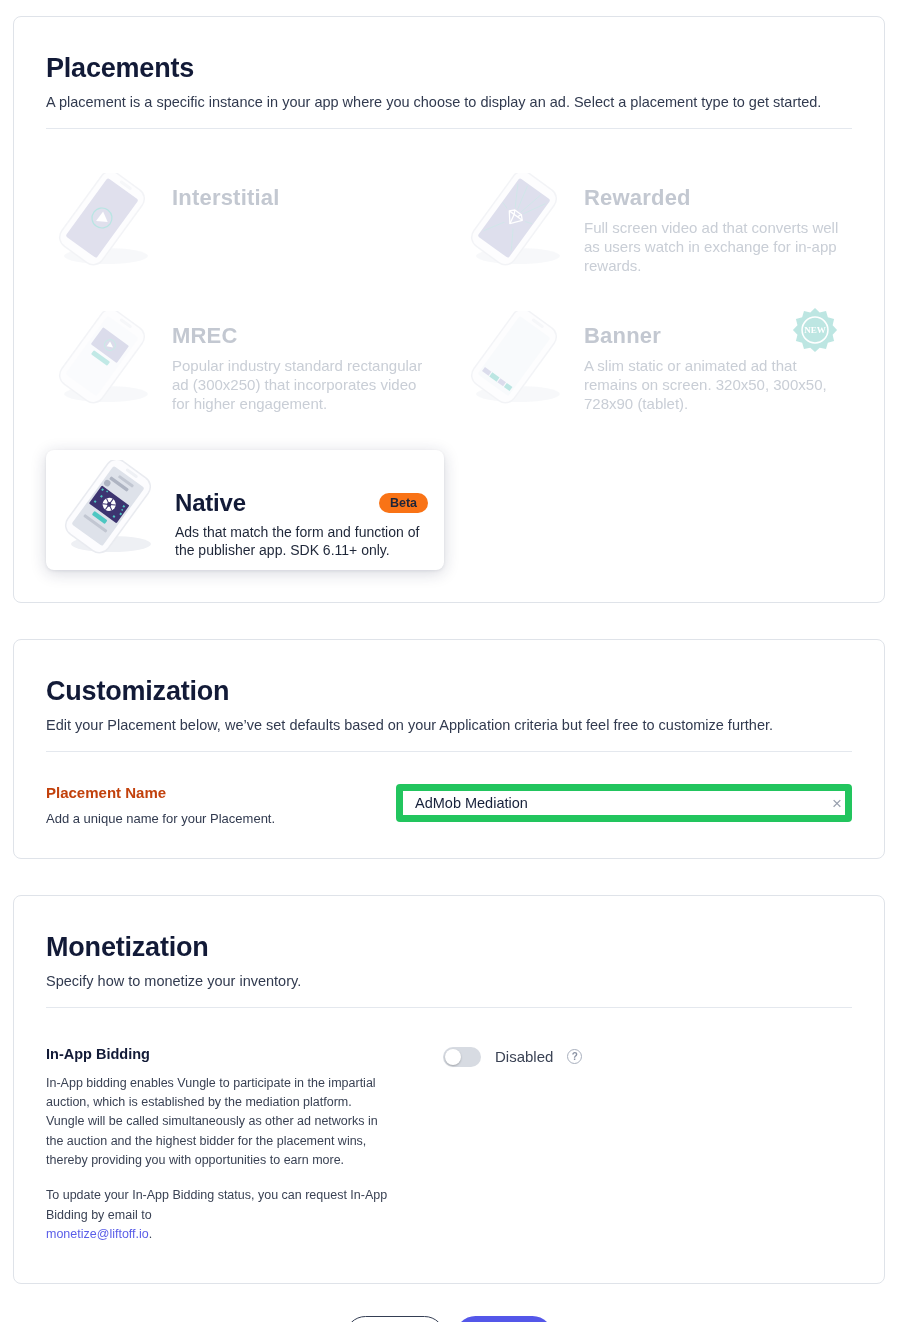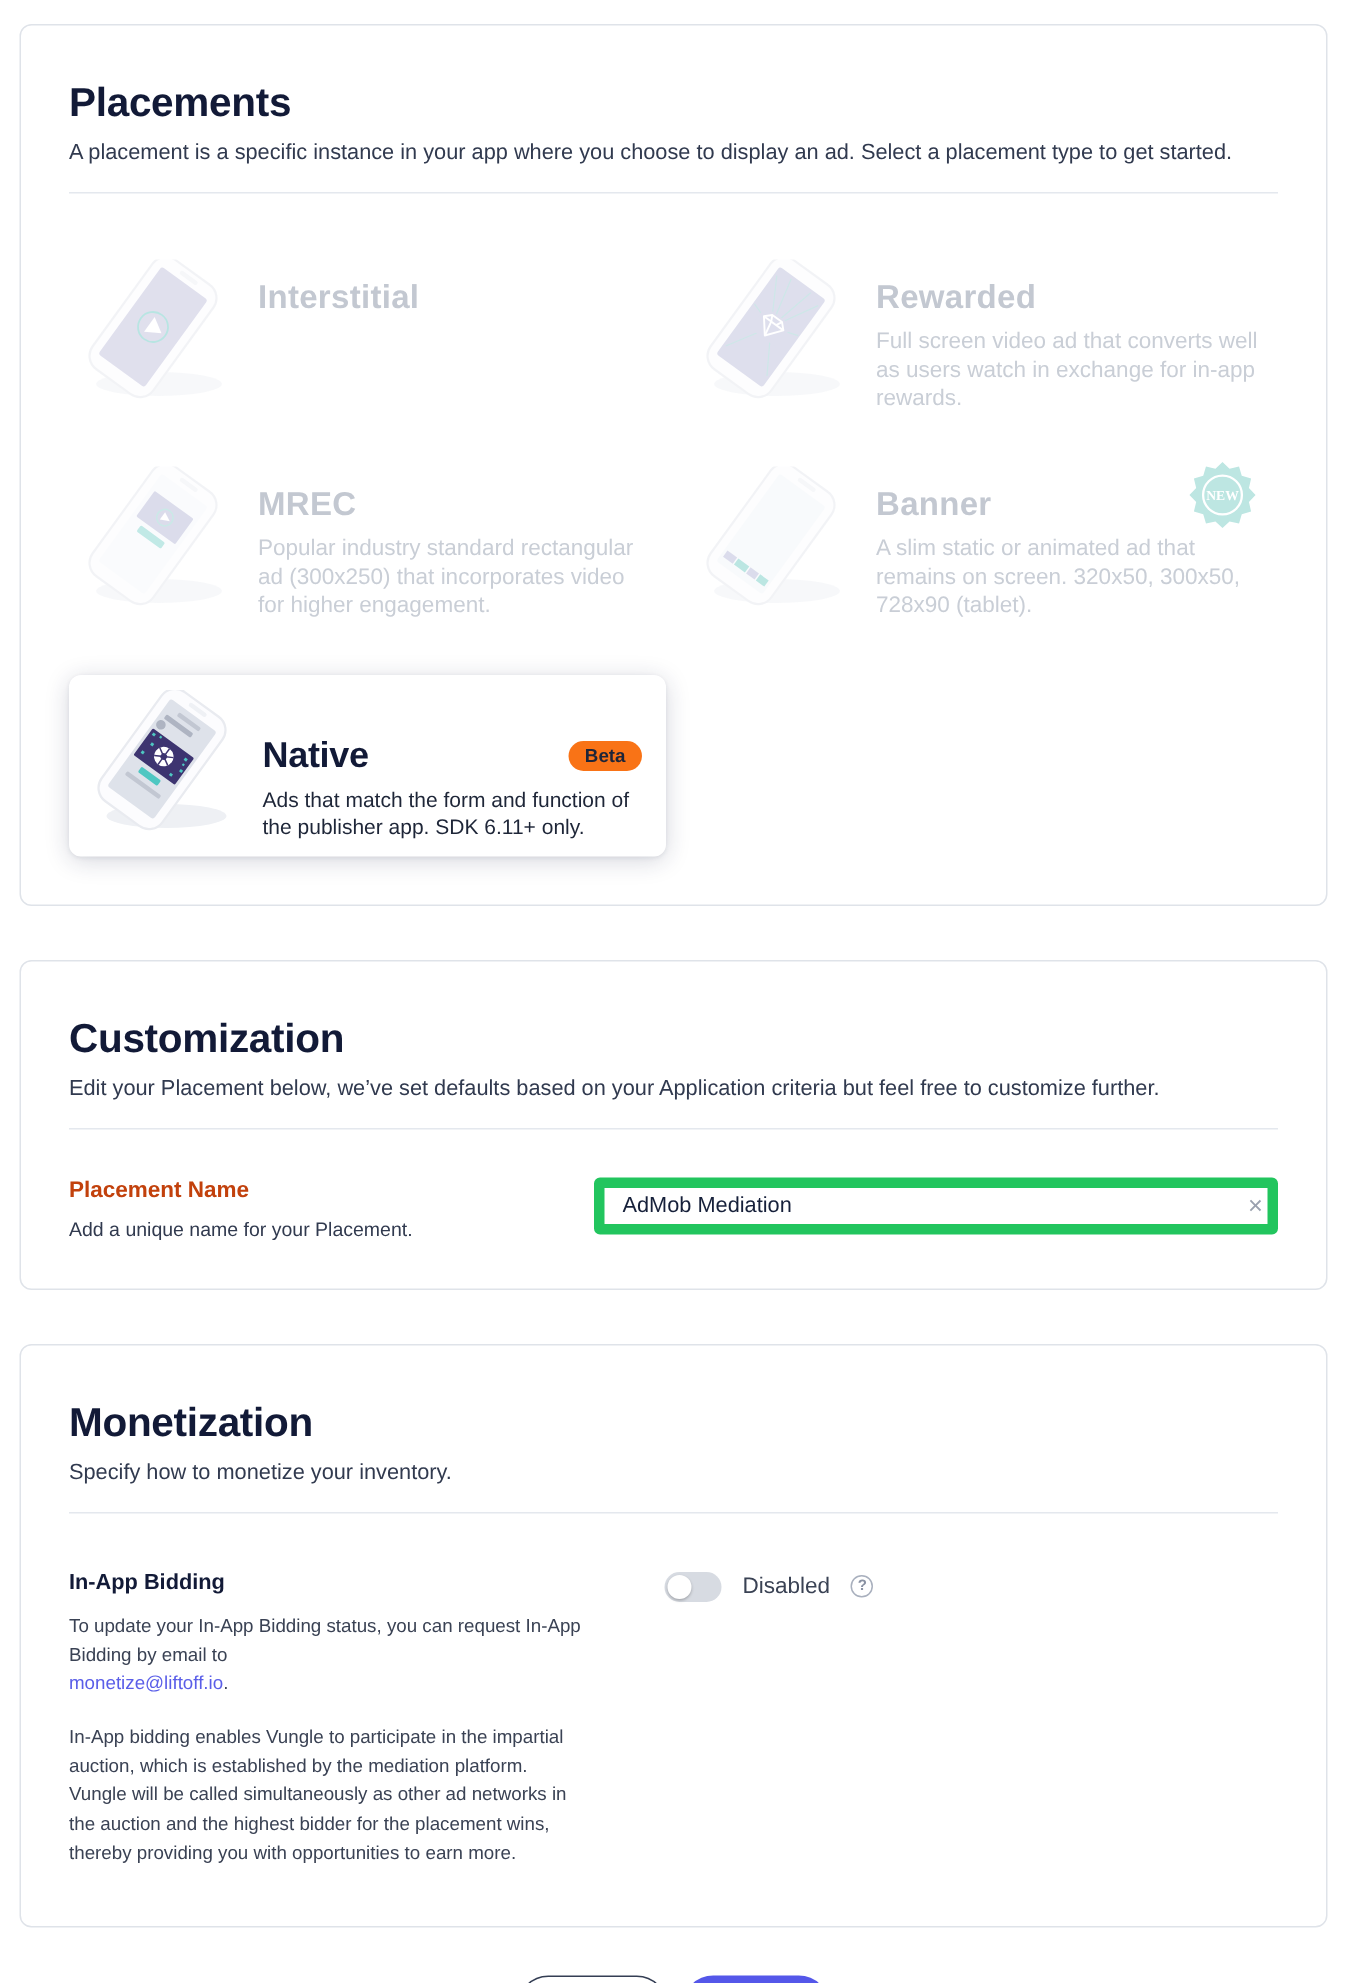--- a/index.html
+++ b/index.html
@@ -247,26 +247,26 @@
   </section>
 
   <section class="card" style="margin-bottom:0; padding-bottom:38px;">
     <h2 class="card-title">Monetization</h2>
     <p class="card-subtitle">Specify how to monetize your inventory.</p>
     <hr class="divider">
 
     <div class="bidding-row">
       <div class="bidding-left">
         <div class="bidding-label">In-App Bidding</div>
+        <p class="bidding-desc">In-App bidding enables Vungle to participate in the impartial auction, which is established by the mediation platform. Vungle will be called simultaneously as other ad networks in the auction and the highest bidder for the placement wins, thereby providing you with opportunities to earn more.</p>
         <p class="bidding-desc">
           <span>To update your In-App Bidding status, you can request In-App Bidding by email to</span>
           <br>
           <a class="email-link">monetize@liftoff.io</a><span>.</span>
         </p>
-        <p class="bidding-desc">In-App bidding enables Vungle to participate in the impartial auction, which is established by the mediation platform. Vungle will be called simultaneously as other ad networks in the auction and the highest bidder for the placement wins, thereby providing you with opportunities to earn more.</p>
       </div>
       <div class="toggle-row">
         <div class="toggle">
           <div class="toggle-knob"></div>
         </div>
         <span class="toggle-status">Disabled</span>
         <span class="help-icon">?</span>
       </div>
     </div>
   </section>

